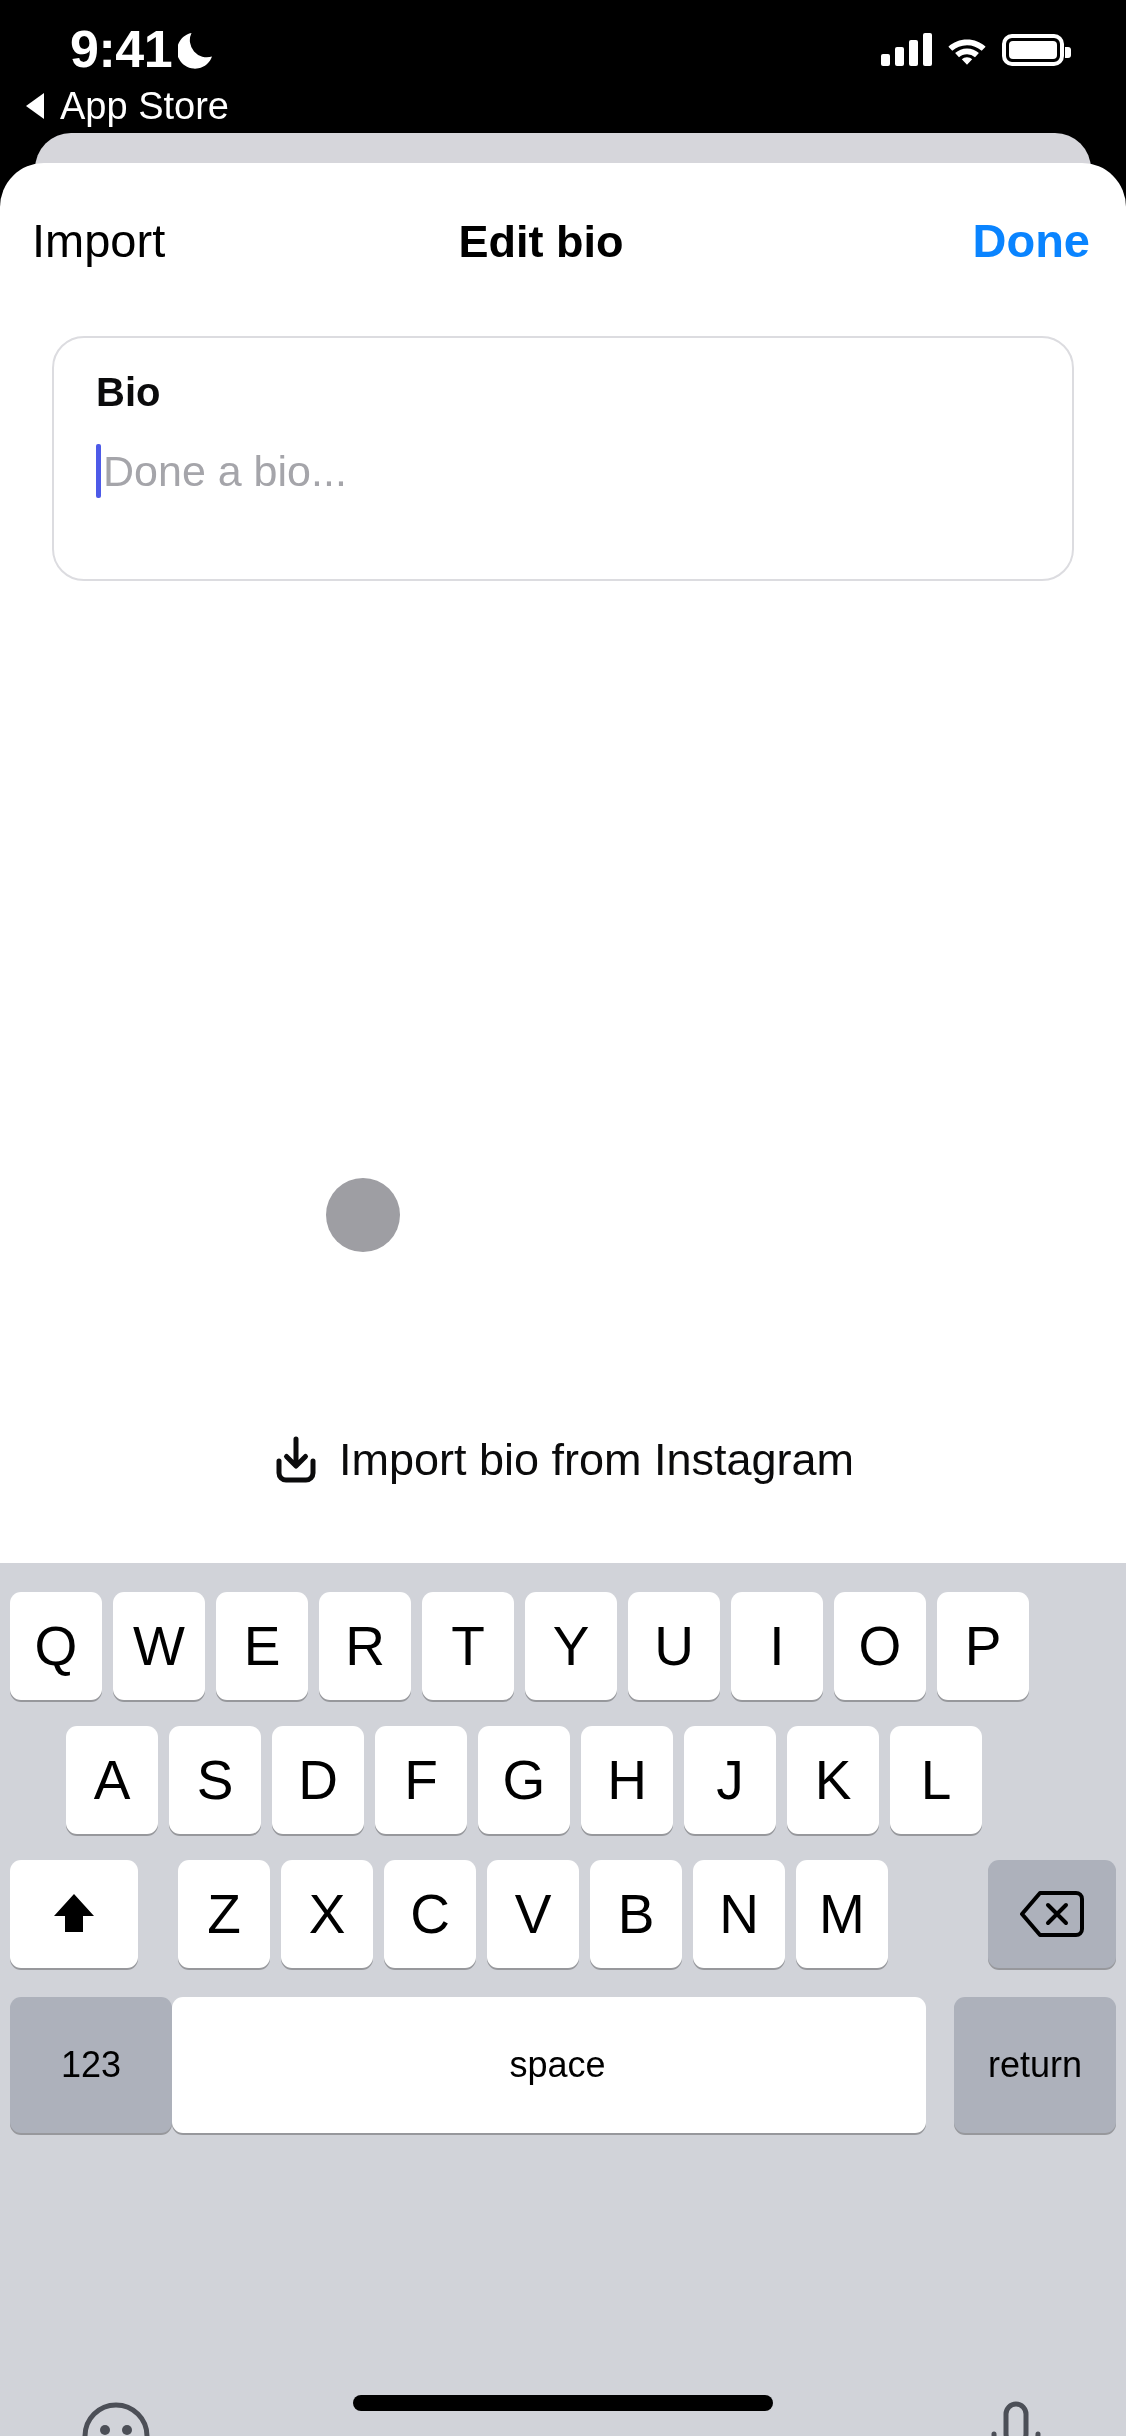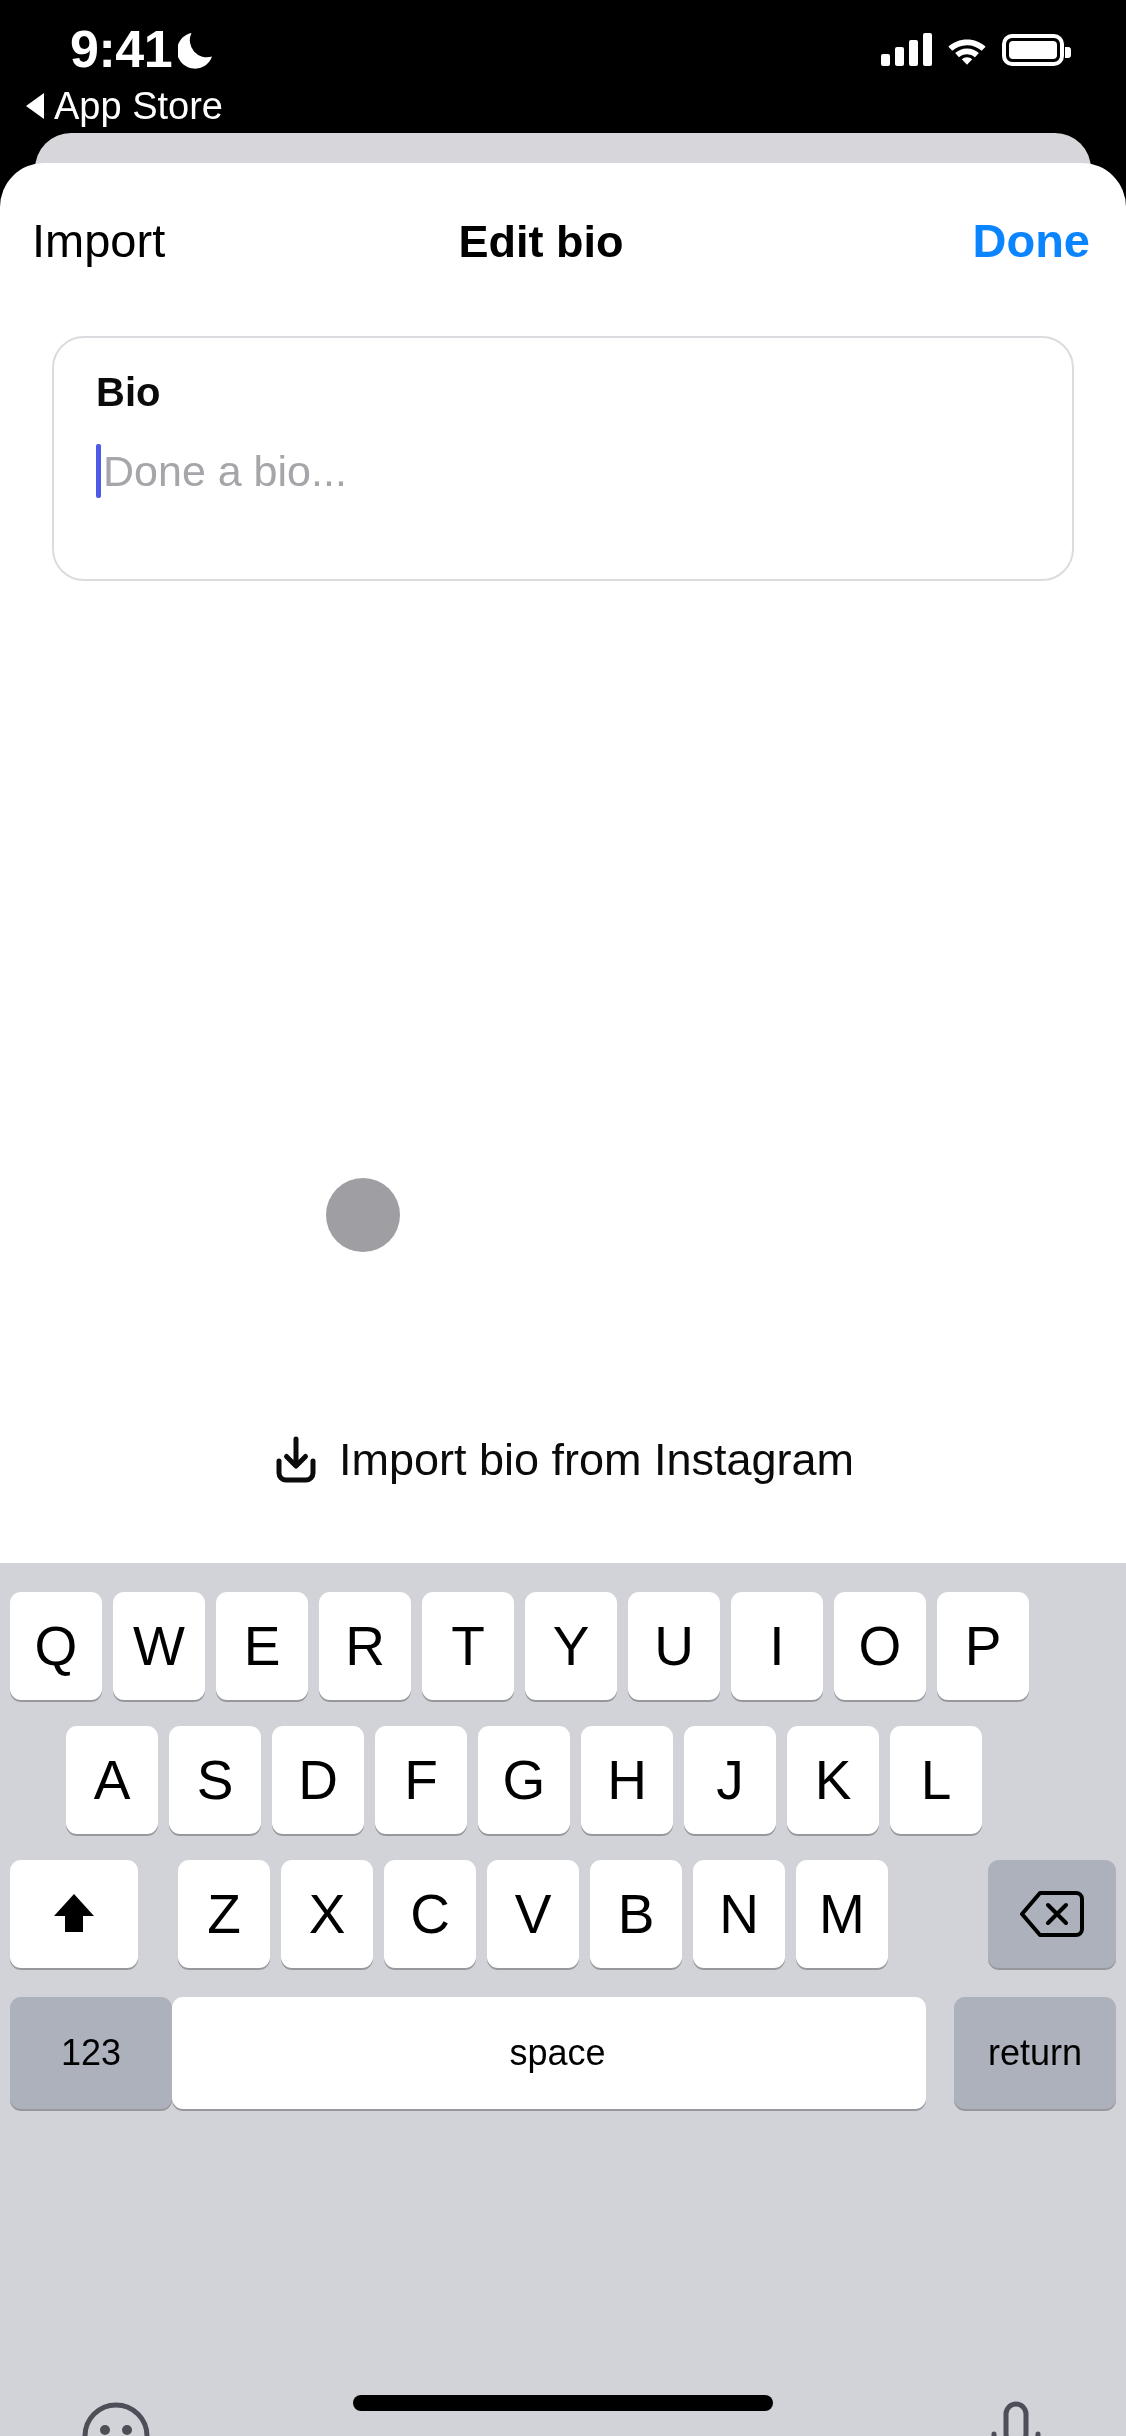--- a/index.html
+++ b/index.html
@@ -70,21 +70,21 @@
   }
   #battery span {
     position:absolute; left:3px; top:3px; bottom:3px; right:3px;
     background:#fff; border-radius: 4px;
   }
   #back-link {
     position: absolute;
     left: 26px; top: 84px;
     display: flex;
     align-items: center;
-    gap: 10px;
+    gap: 16px;
     font-size: 38px;
     font-weight: 500;
     color: #fff;
     line-height: 44px;
   }
   #back-caret {
     width: 0; height: 0;
     border-top: 13px solid transparent;
     border-bottom: 13px solid transparent;
     border-right: 18px solid #fff;
@@ -225,21 +225,21 @@
     font-weight: 400;
   }
   .key.dark {
     background: #adb1bb;
     box-shadow: 0 2px 0 rgba(0,0,0,0.28);
   }
   .key.small { font-size: 36px; }
   .row1 { top: 29px; width: 92px; height: 108px; }
   .row2 { top: 163px; width: 92px; height: 108px; }
   .row3 { top: 297px; width: 92px; height: 108px; }
-  .row4 { top: 434px; height: 112px; }
+  .row4 { top: 434px; height: 136px; }
 
   #key-shift { left: 10px; top: 297px; width: 128px; height: 108px; }
   #key-backspace { left: 988px; top: 297px; width: 128px; height: 108px; }
   #key-123 { left: 10px; width: 162px; }
   #key-space { left: 172px; width: 754px; padding-left: 17px; }
   #key-return { left: 954px; width: 162px; }
   #emoji-key {
     position: absolute;
     left: 80px; top: 2237px;
     width: 72px; height: 72px;

